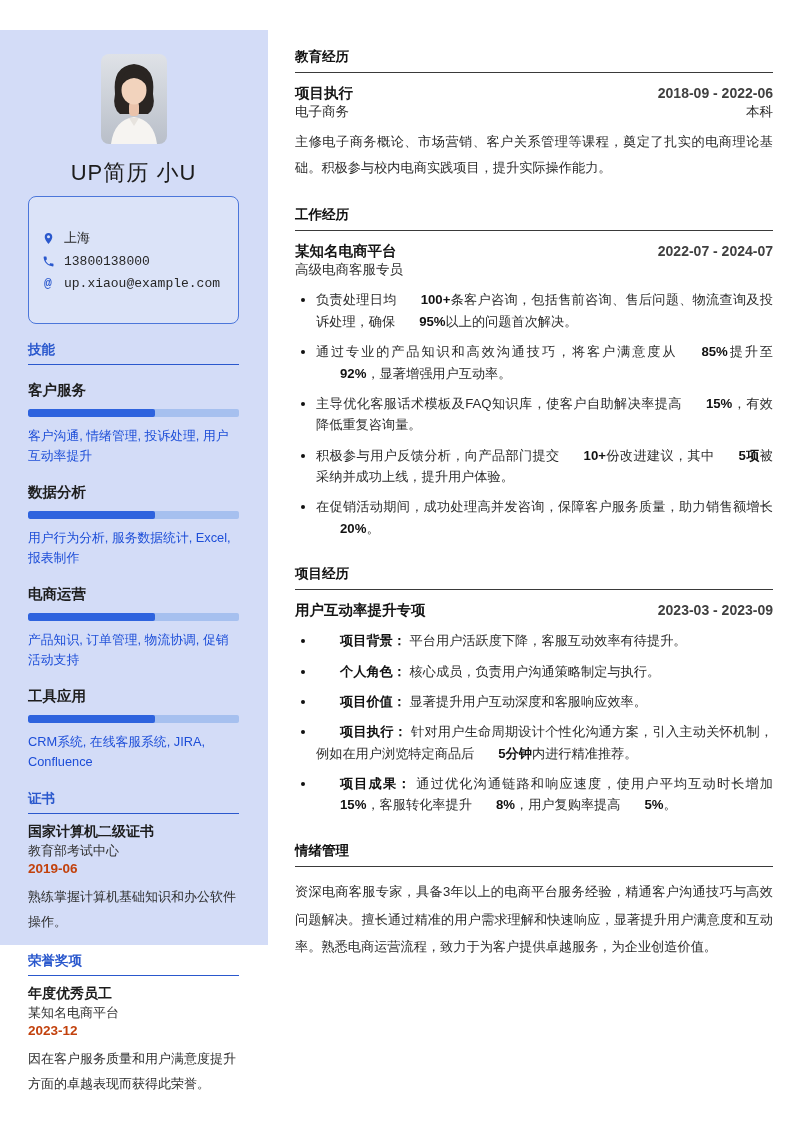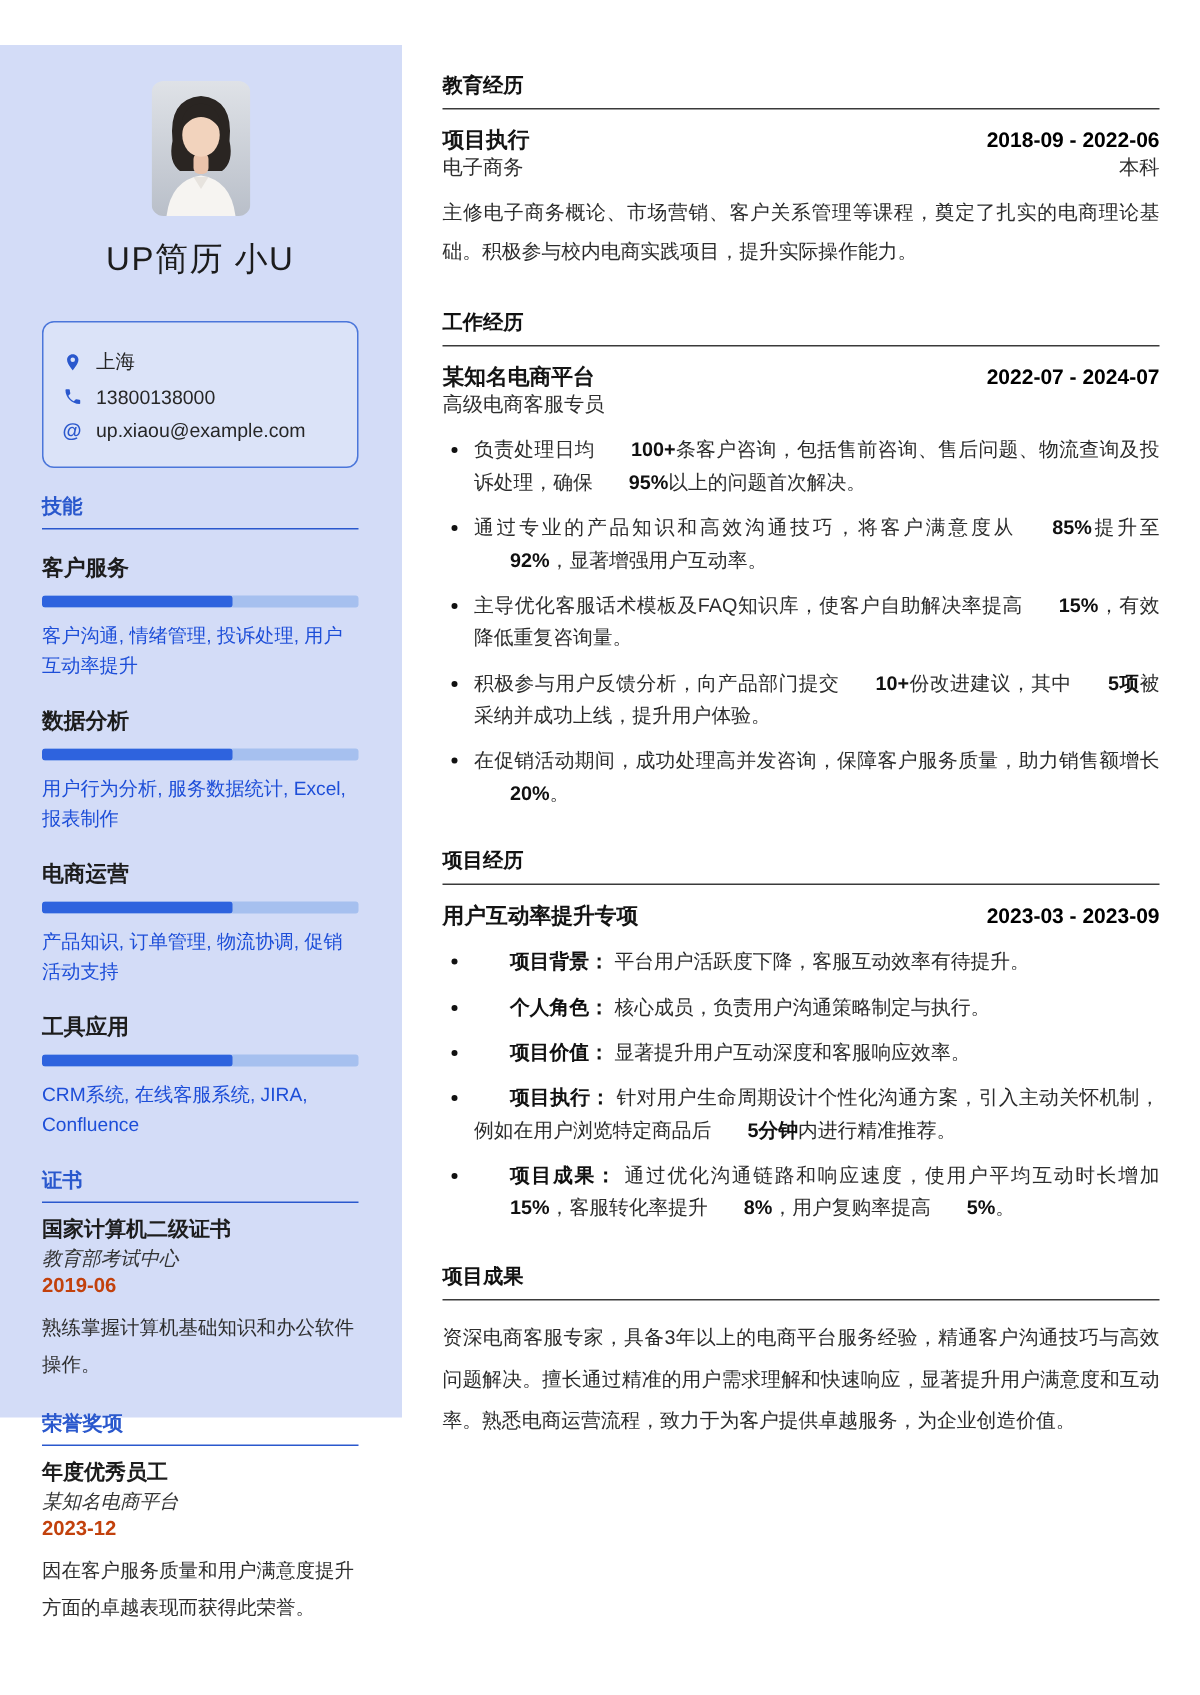--- a/index.html
+++ b/index.html
@@ -4,46 +4,46 @@
 <style>
   html,body{margin:0;padding:0;background:#fff;}
   .page{position:relative;width:800px;height:1130px;background:#fff;overflow:hidden;
         font-family:"Liberation Sans","DejaVu Sans",sans-serif;color:#2b2b2b;}
   
   .sidebar{position:absolute;left:0;top:30px;width:268px;height:915px;
            background:var(--sidebar-bg,#d3dcf7);box-sizing:border-box;padding:24px 29px 0 28px;}
   .photo{width:66px;height:90px;border-radius:8px;margin:0 auto;overflow:hidden;display:block;}
   .photo svg{display:block;}
   .name{text-align:center;font-size:22px;font-weight:normal;color:#1c1c1c;margin-top:14px;letter-spacing:1px;}
-  .contact-box{margin-top:26px;border:1px solid var(--contact-border,#4b76da);border-radius:8px;
-               padding:10px 12px;background:rgba(255,255,255,0.20);}
+  .contact-box{margin-top:8px;border:1px solid var(--contact-border,#4b76da);border-radius:8px;
+               padding:25px 12px;background:rgba(255,255,255,0.20);font-family:Liberation Mono, monospace;}
   .contact-row{display:flex;align-items:center;gap:9px;font-size:13px;color:#262626;margin:7px 0;}
   .cicon{width:14px;height:14px;flex:0 0 14px;display:inline-flex;align-items:center;justify-content:center;
          color:var(--accent,#2a58cd);font-weight:bold;font-size:13px;}
   .cicon svg{width:13px;height:13px;fill:var(--accent,#2a58cd);}
   .side-title{color:var(--accent,#2a58cd);font-weight:bold;font-size:13.5px;
               border-bottom:1.5px solid var(--accent,#2a58cd);padding-bottom:5px;margin-top:17px;margin-bottom:6px;}
   .skill{margin-bottom:4px;}
   .skill-name{font-size:14.5px;font-weight:bold;color:#1d1d1d;margin:16px 0 9px;}
   .skill-bar{height:8px;background:var(--bar-track,#a6c0ef);border-radius:2px;overflow:hidden;}
   .skill-fill{height:100%;background:var(--bar-fill,#2e63de);border-radius:2px;}
   .skill-desc{font-size:12.8px;color:#1d4ed8;line-height:1.6;margin:9px 0 4px;}
   .side-item{margin-top:8px;}
   .side-item-title{font-size:14px;font-weight:bold;color:#1d1d1d;line-height:1.35;}
-  .side-item-org{font-size:13px;color:#333;line-height:1.35;margin-top:1px;font-style:italic;}
+  .side-item-org{font-size:13px;color:#333;line-height:1.35;margin-top:1px;}
   .side-item-date{font-size:13.5px;font-weight:bold;color:#c2410c;line-height:1.35;margin-top:1px;}
   .side-item-desc{font-size:13px;color:#2e2e2e;line-height:1.9;margin-top:7px;}
   
   .main{position:absolute;left:295px;top:0;width:478px;}
   .main-title{font-size:13.5px;font-weight:bold;color:#111;
               border-bottom:1.5px solid var(--rule,#3a3a3a);padding-bottom:6px;margin:26px 0 11px;}
   .main-title.first{margin-top:48px;}
   .row{display:flex;justify-content:space-between;align-items:baseline;}
   .row-main{font-size:14.5px;font-weight:bold;color:#141414;}
-  .row-date{font-size:14px;font-weight:bold;color:#000000;white-space:nowrap;}
+  .row-date{font-size:14px;font-weight:bold;color:#404040;white-space:nowrap;}
   .row-sub{font-size:13.5px;color:#2e2e2e;}
   .para{font-size:13.2px;color:#2c2c2c;line-height:1.95;text-align:justify;margin:8px 0 0;}
   .para.summary{line-height:2.1;margin-top:6px;}
   ul.bullets{margin:10px 0 0;padding-left:21px;}
   ul.bullets li{font-size:13.2px;color:#2c2c2c;line-height:1.62;margin-bottom:9px;text-align:justify;}
   ul.bullets li::marker{color:#111;}
   ul.bullets b{color:#111;padding-left:24px;}
 </style>
 </head>
 <body>
@@ -188,18 +188,18 @@
       <ul class="bullets" id="project-bullets">
           <li><b>项目背景：</b> 平台用户活跃度下降，客服互动效率有待提升。</li>
           <li><b>个人角色：</b> 核心成员，负责用户沟通策略制定与执行。</li>
           <li><b>项目价值：</b> 显著提升用户互动深度和客服响应效率。</li>
           <li><b>项目执行：</b> 针对用户生命周期设计个性化沟通方案，引入主动关怀机制，例如在用户浏览特定商品后<b>5分钟</b>内进行精准推荐。</li>
           <li><b>项目成果：</b> 通过优化沟通链路和响应速度，使用户平均互动时长增加<b>15%</b>，客服转化率提升<b>8%</b>，用户复购率提高<b>5%</b>。</li>
         </ul>
     </section>
 
     <section>
-      <div class="main-title">项目成果</div>
+      <div class="main-title">情绪管理</div>
       <p class="para summary">资深电商客服专家，具备3年以上的电商平台服务经验，精通客户沟通技巧与高效问题解决。擅长通过精准的用户需求理解和快速响应，显著提升用户满意度和互动率。熟悉电商运营流程，致力于为客户提供卓越服务，为企业创造价值。</p>
     </section>
 
   </main>
 </div>
 
 </body></html>

